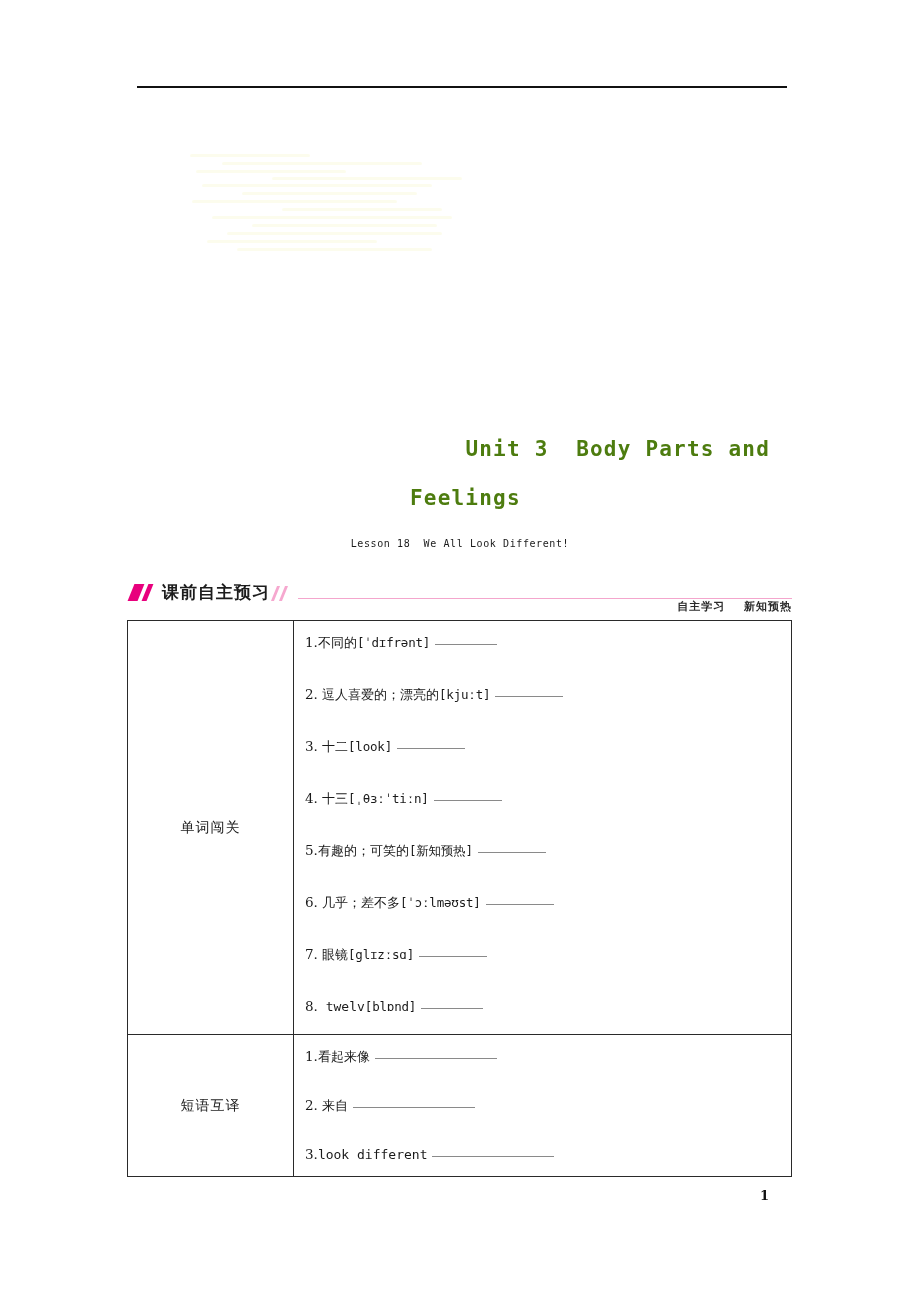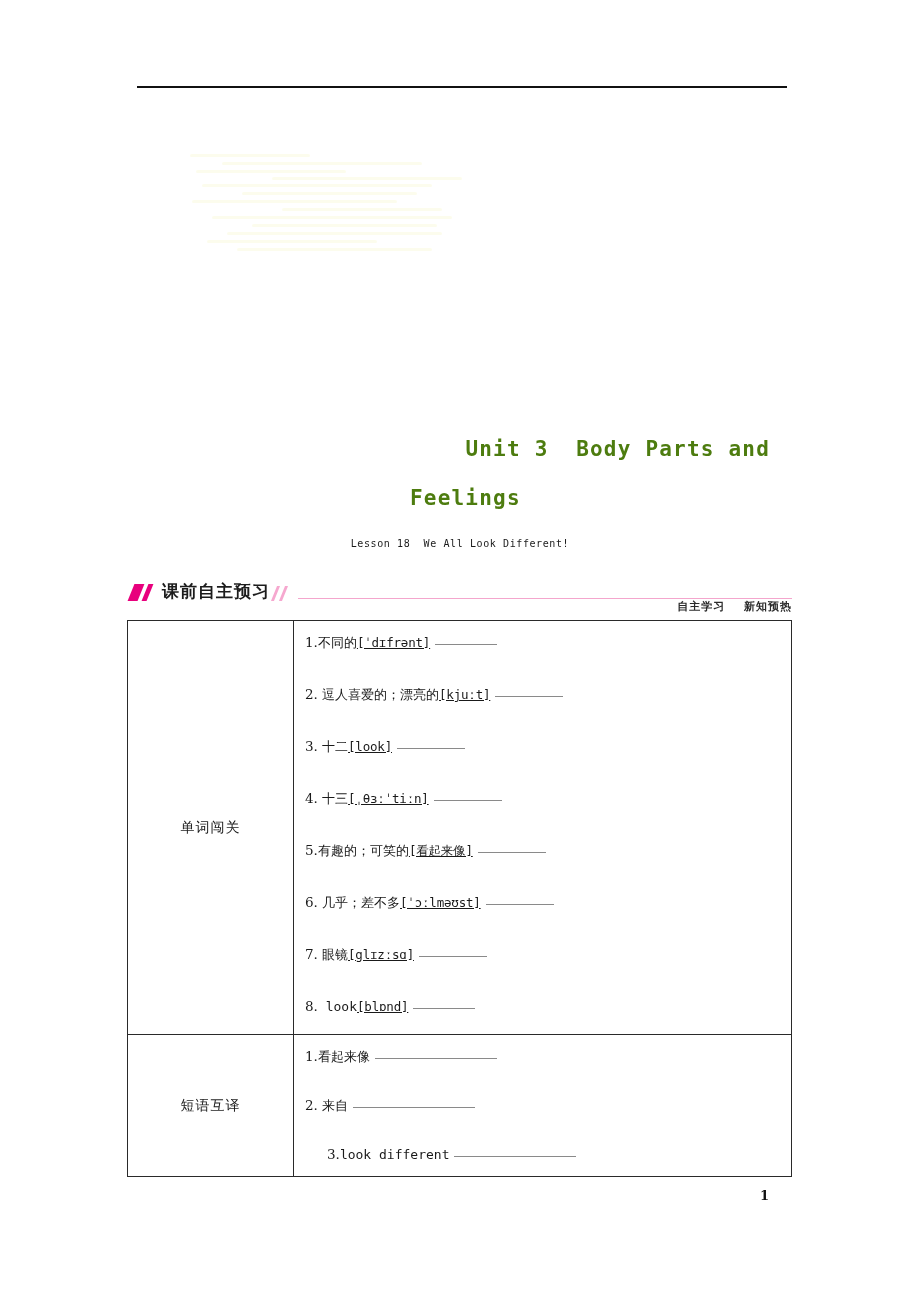--- a/index.html
+++ b/index.html
@@ -112,21 +112,21 @@
     background: #e8007d;
     transform: skewX(-22deg);
   }
   .banner-mark .slash.s1 { left: 0px; width: 10px; }
   .banner-mark .slash.s2 { left: 14px; width: 5px; }
 
   .banner-title {
     position: absolute;
     left: 34px;
     top: 0px;
-    font-family: Liberation Mono, monospace;
+    font-family: Liberation Serif, serif;
     font-size: 17px;
     font-weight: bold;
     color: #1c1c1c;
     letter-spacing: 1px;
     line-height: 24px;
     white-space: nowrap;
   }
   .banner-slashes {
     position: absolute;
     left: 146px;
@@ -209,32 +209,31 @@
     color: #1a1a1a;
     line-height: 18px;
     white-space: nowrap;
   }
   .row-words .item { margin-bottom: 33px; }
   .row-words .item:last-child { margin-bottom: 6px; }
   .row-words .item:nth-child(7) { margin-top: 8px; }
 
   .row-phrases { min-height: 126px; }
   .row-phrases .item { margin-bottom: 30px; }
-  .row-phrases .item:last-child { margin-bottom: 0; margin-left: 22px; }
+  .row-phrases .item:last-child { margin-bottom: 0; }
 
   .item .num { letter-spacing: 0; }
   .item .cn {
     font-family: "DejaVu Sans", "Liberation Sans", sans-serif;
     font-size: 13px;
   }
   .item .ipa {
     font-family: "DejaVu Sans Mono", "Liberation Mono", monospace;
     font-size: 12.5px;
     letter-spacing: -0.2px;
-    text-decoration: underline;
   }
   .item .en {
     font-family: "DejaVu Sans Mono", "Liberation Mono", monospace;
     font-size: 13px;
   }
   .blank {
     display: inline-block;
     border-bottom: 1px solid #8a8a8a;
     vertical-align: 2px;
     margin-left: 5px;
@@ -318,33 +317,33 @@
 
         <div class="item">
           <span class="num">3.</span><span class="cn"> 十二</span><span class="ipa">[look]</span><span class="blank w-med"></span>
         </div>
 
         <div class="item">
           <span class="num">4.</span><span class="cn"> 十三</span><span class="ipa">[ˌθɜːˈtiːn]</span><span class="blank w-med"></span>
         </div>
 
         <div class="item">
-          <span class="num">5.</span><span class="cn">有趣的；可笑的</span><span class="ipa">[看起来像]</span><span class="blank w-med"></span>
+          <span class="num">5.</span><span class="cn">有趣的；可笑的</span><span class="ipa">[新知预热]</span><span class="blank w-med"></span>
         </div>
 
         <div class="item">
           <span class="num">6.</span><span class="cn"> 几乎；差不多</span><span class="ipa">[ˈɔːlməʊst]</span><span class="blank w-med"></span>
         </div>
 
         <div class="item">
           <span class="num">7.</span><span class="cn"> 眼镜</span><span class="ipa">[glɪzːsɑ]</span><span class="blank w-med"></span>
         </div>
 
         <div class="item">
-          <span class="num">8.</span><span class="en"> look</span><span class="ipa">[blɒnd]</span><span class="blank w-short"></span>
+          <span class="num">8.</span><span class="en"> twelv</span><span class="ipa">[blɒnd]</span><span class="blank w-short"></span>
         </div>
 
       </div>
     </div>
 
     <div class="wk-row">
       <div class="wk-label">短语互译</div>
       <div class="wk-cell row-phrases">
 
         <div class="item">

